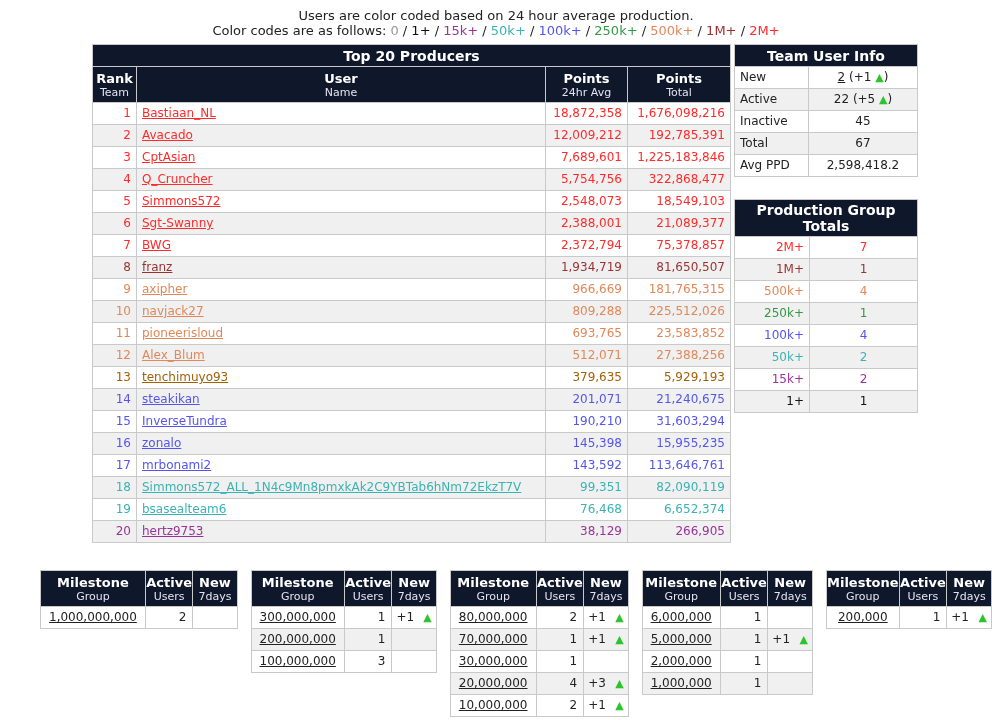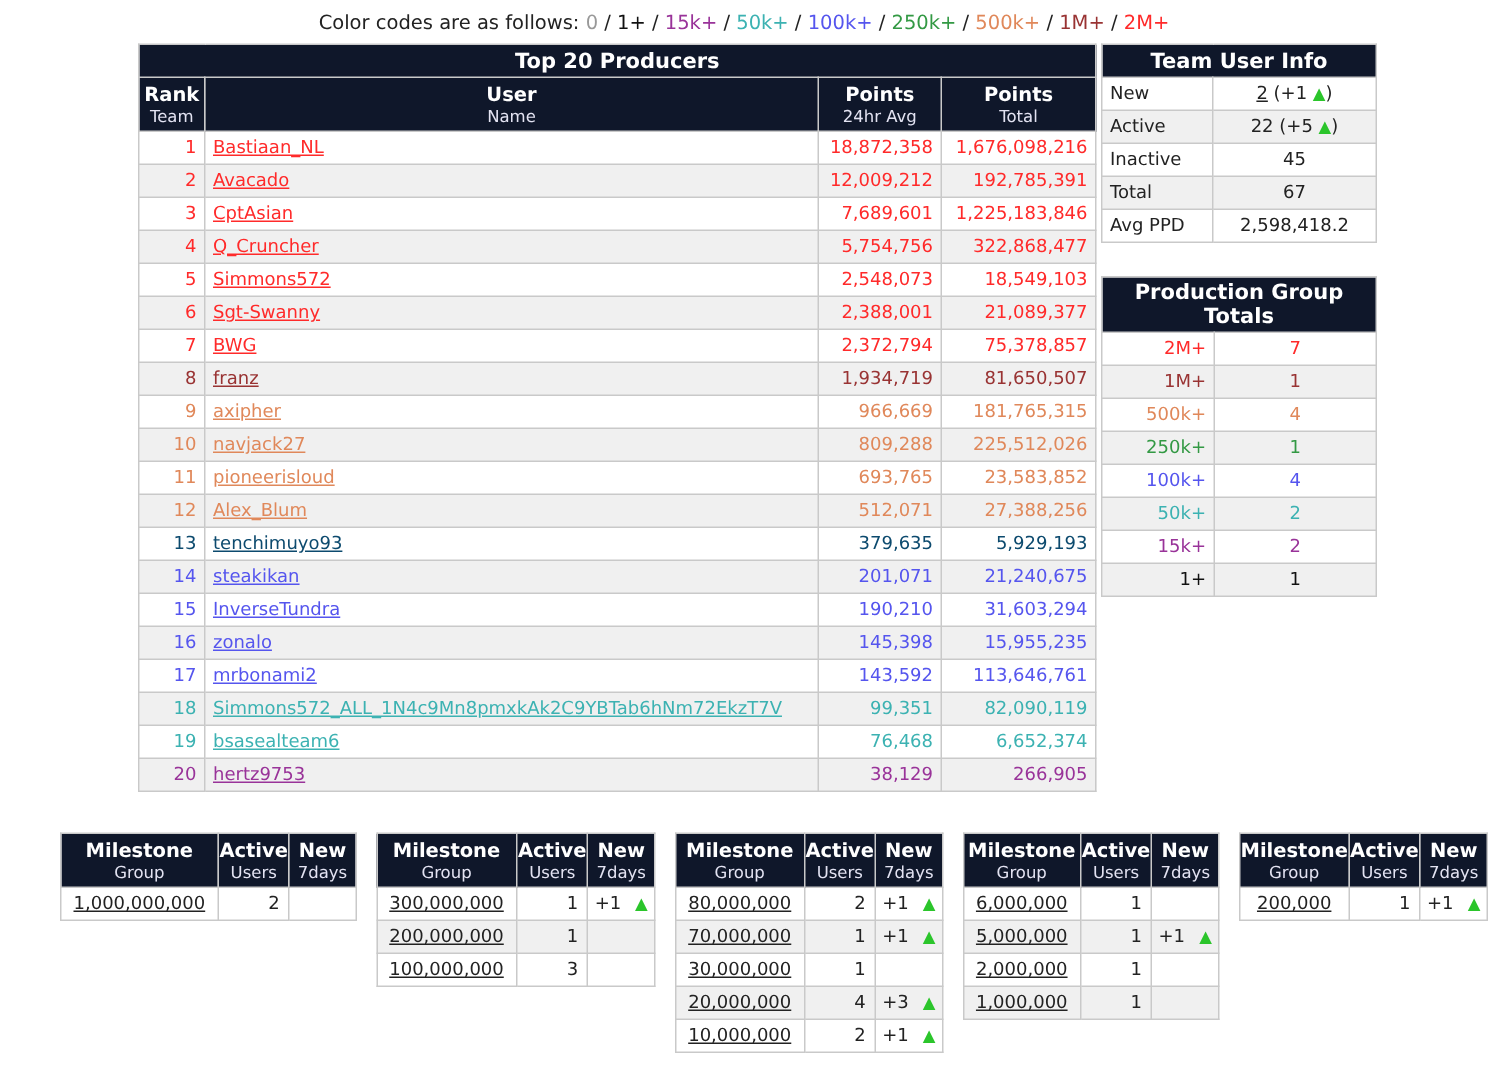--- a/index.html
+++ b/index.html
@@ -52,20 +52,21 @@
   .ms-table col.c-users, .ms-table col.c-new { width:48px; }
   .ms-table .gcell { padding:2px 8px; text-align:center; }
   .ms-table .num { padding-right:6px; }
   .newc { padding:2px 4px; }
   .nc { display:flex; justify-content:space-between; align-items:center; min-height:17px; }
 </style>
 </head>
 <body>
 
 <div class="subtitles">
+  <div>Users are color coded based on 24 hour average production.</div>
   <div>
     <span class="delta">Color codes are as follows: </span><span class="lg" style="color: rgb(153, 153, 153);">0</span><span class="sep"> / </span><span class="lg" style="color: rgb(17, 17, 17);">1+</span><span class="sep"> / </span><span class="lg" style="color: rgb(153, 51, 153);">15k+</span><span class="sep"> / </span><span class="lg" style="color: rgb(60, 178, 178);">50k+</span><span class="sep"> / </span><span class="lg" style="color: rgb(85, 85, 238);">100k+</span><span class="sep"> / </span><span class="lg" style="color: rgb(51, 153, 68);">250k+</span><span class="sep"> / </span><span class="lg" style="color: rgb(224, 136, 90);">500k+</span><span class="sep"> / </span><span class="lg" style="color: rgb(153, 51, 51);">1M+</span><span class="sep"> / </span><span class="lg" style="color: rgb(255, 42, 42);">2M+</span>
   </div>
 </div>
 
 <div class="main-wrap">
   <table class="producers">
     <colgroup>
         <col class="c-rank">
         <col class="c-user">
@@ -161,21 +162,21 @@
           <td class="ucell"><a href="#">pioneerisloud</a></td>
           <td class="num">693,765</td>
           <td class="num">23,583,852</td>
         </tr>
       <tr style="color: rgb(224, 136, 90);">
           <td class="rank">12</td>
           <td class="ucell"><a href="#">Alex_Blum</a></td>
           <td class="num">512,071</td>
           <td class="num">27,388,256</td>
         </tr>
-      <tr style="color: #0c4a6e; padding-left: 48px;">
+      <tr style="color: #a16207; padding-left: 48px;">
           <td class="rank">13</td>
           <td class="ucell"><a href="#">tenchimuyo93</a></td>
           <td class="num">379,635</td>
           <td class="num">5,929,193</td>
         </tr>
       <tr style="color: rgb(85, 85, 238);">
           <td class="rank">14</td>
           <td class="ucell"><a href="#">steakikan</a></td>
           <td class="num">201,071</td>
           <td class="num">21,240,675</td>

